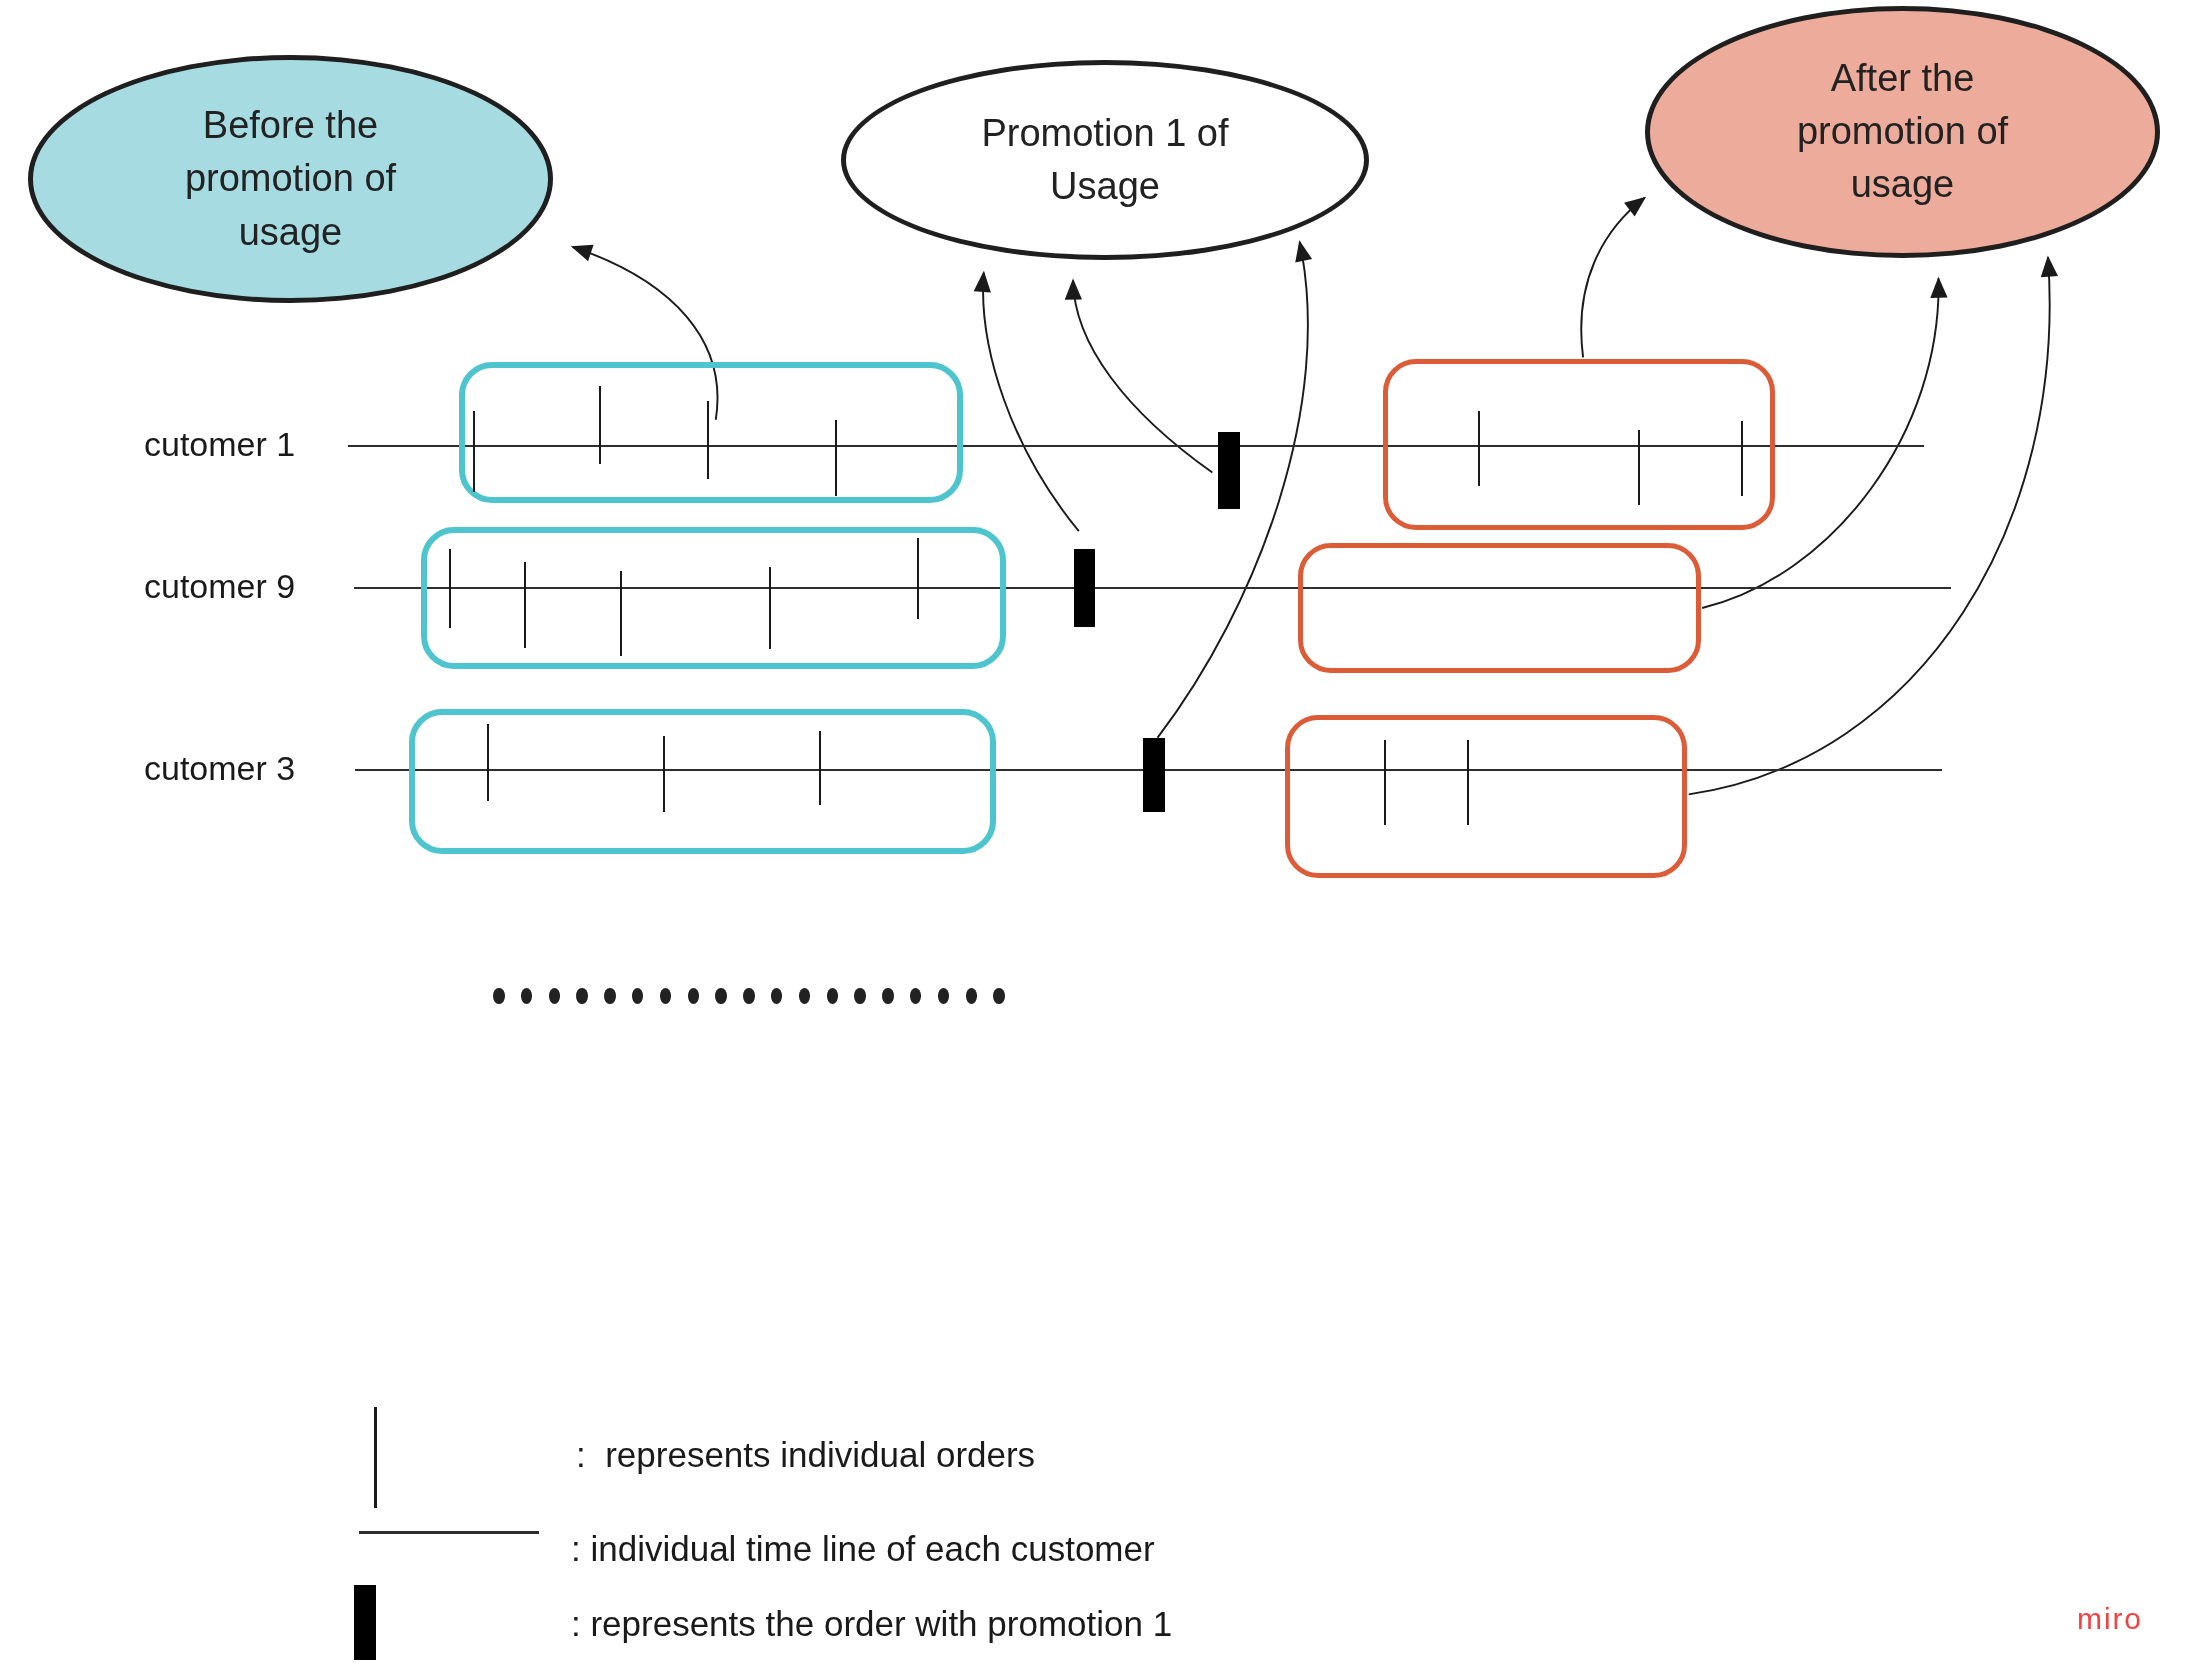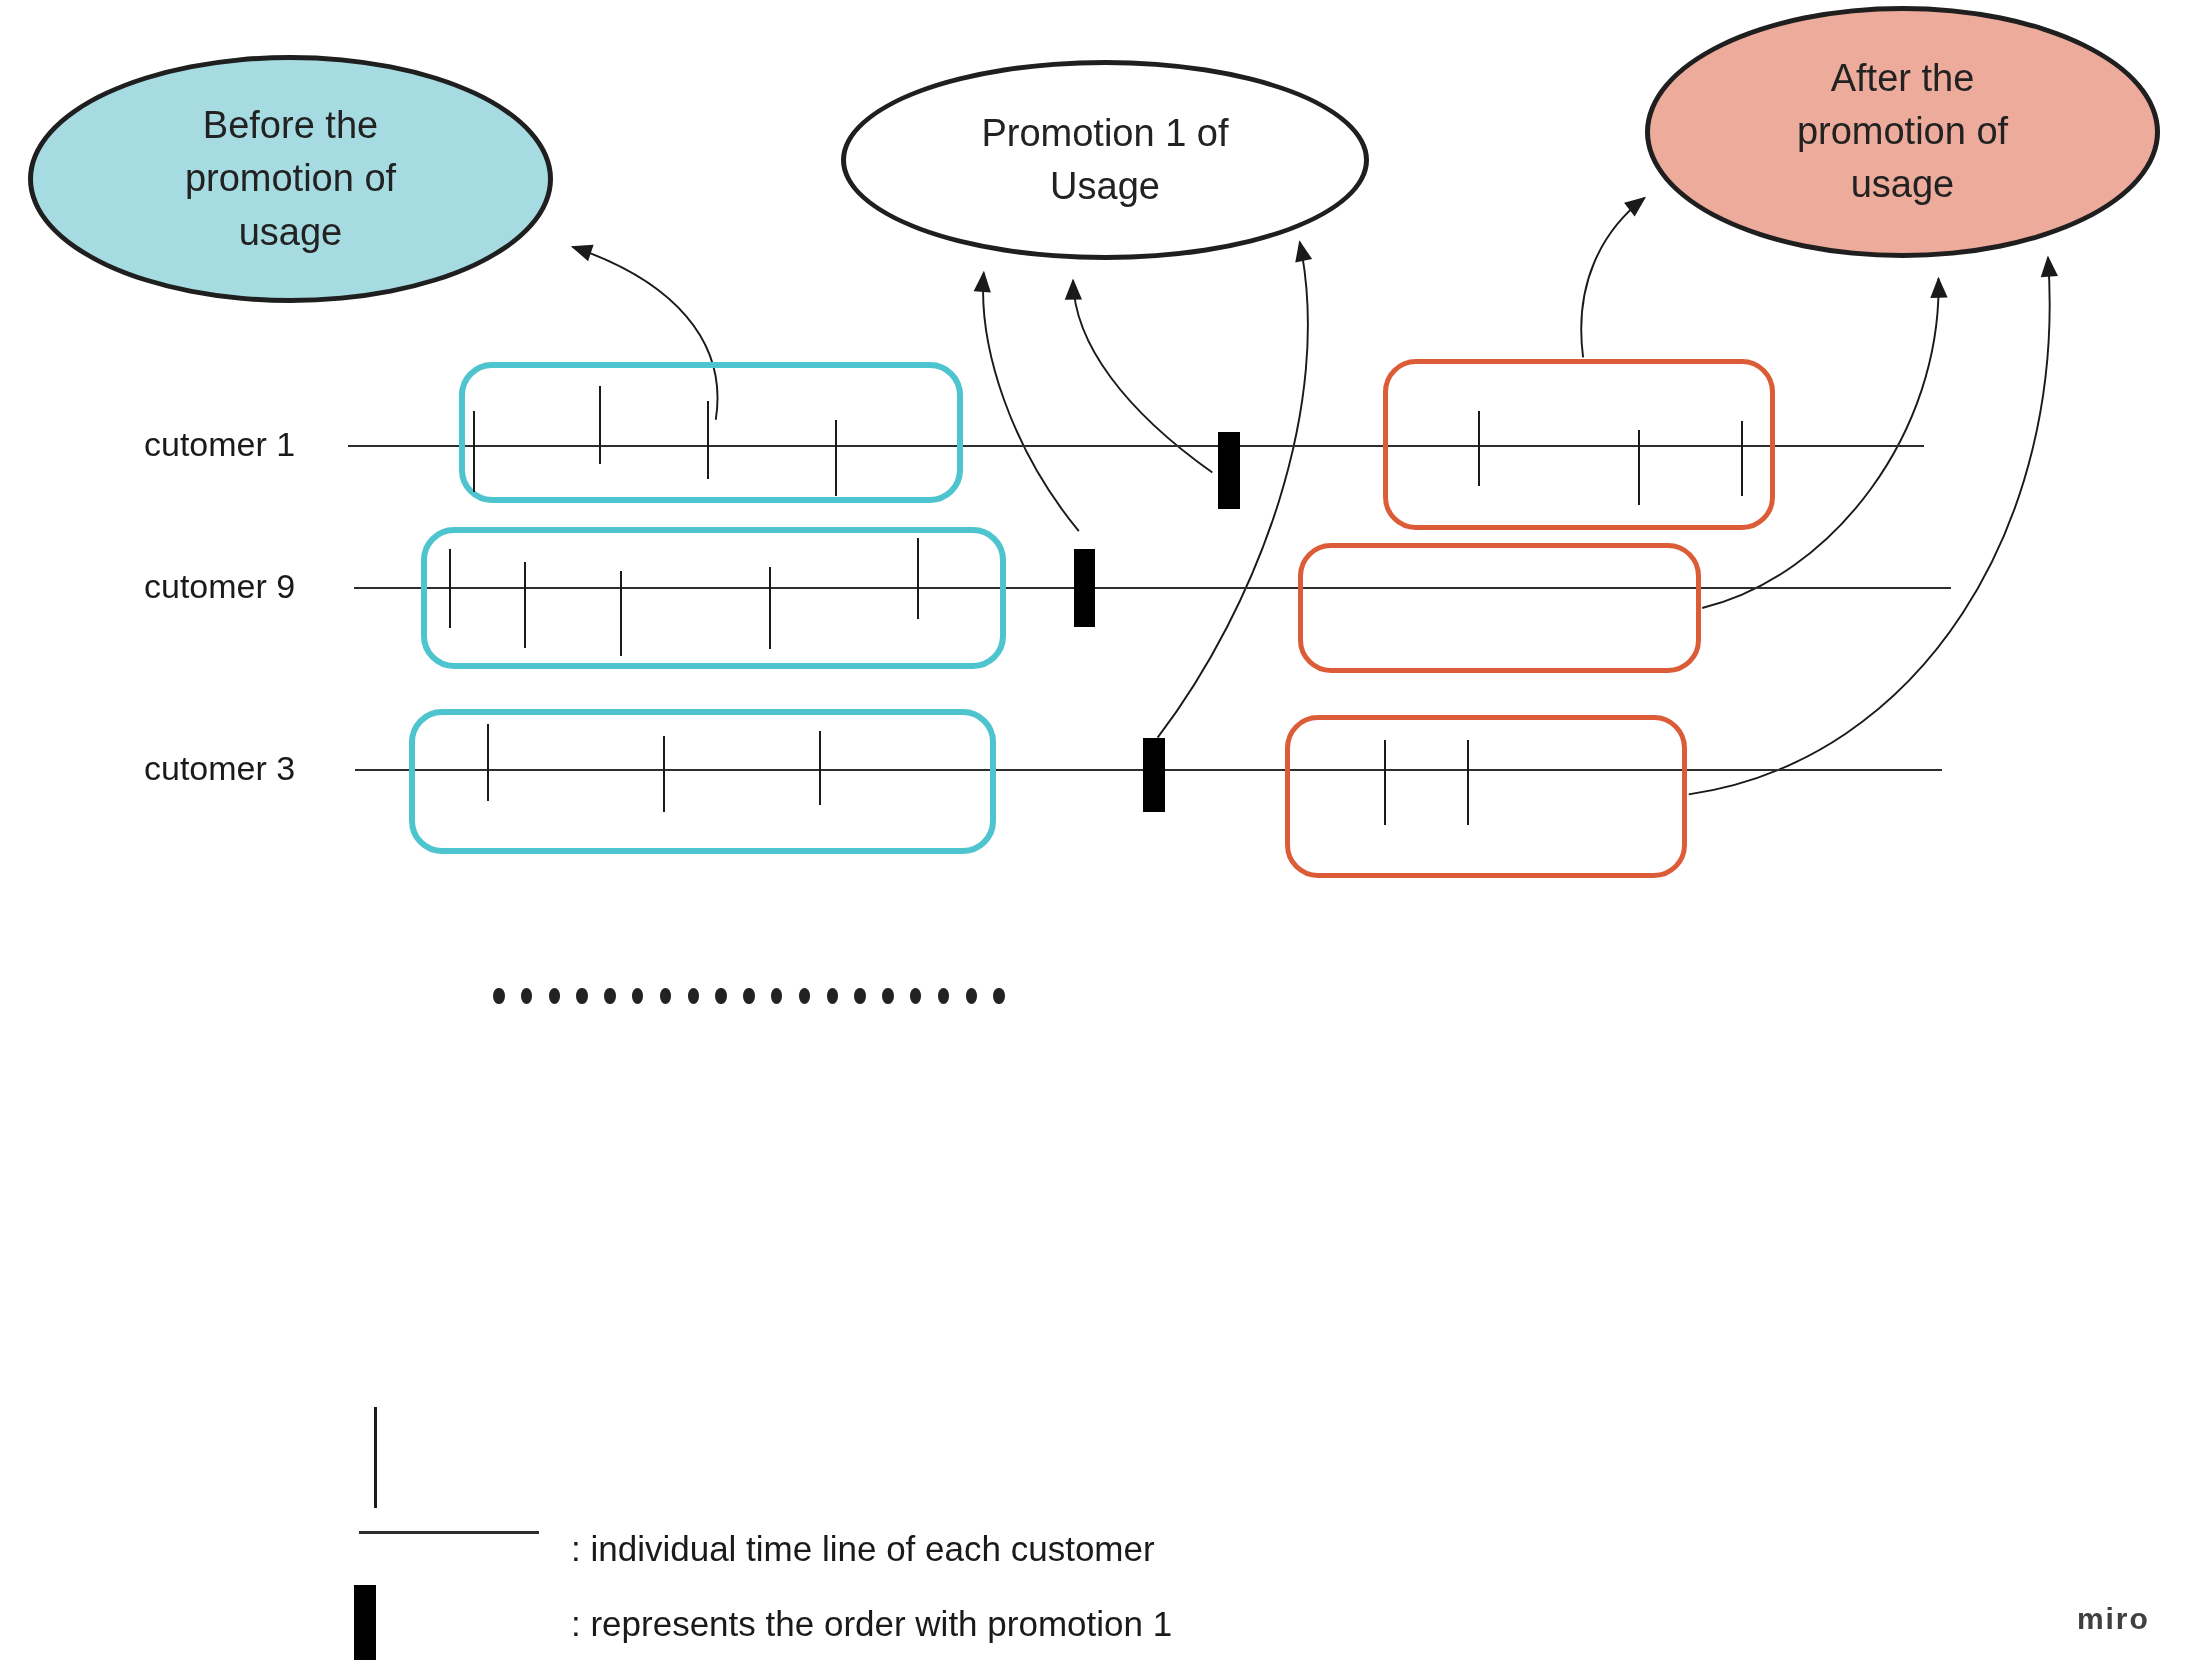--- a/index.html
+++ b/index.html
@@ -27,21 +27,21 @@
   .promo-bar{ position:absolute; background:#000000; }
 
   .cust-label { position:absolute; font-size:34px; transform:translateY(-54%); text-align:left; white-space:nowrap; }
 
   .dots { position:absolute; display:flex; gap:16.3px; }
   .dot  { width:11.5px; height:16.3px; border-radius:50%; background:#222; }
 
   .legend-text { position:absolute; font-size:35px; transform:translateY(-50%); white-space:pre; }
   .legend-line { position:absolute; height:2.9px; background:#2e2e2e; }
 
-  .watermark { position:absolute; font-size:30px; font-weight:bold; letter-spacing:1.9px; color:#404040; }
+  .watermark { position:absolute; font-size:30px; font-weight:normal; letter-spacing:1.9px; color:#ef4444; }
 </style>
 </head>
 <body>
 
 <div class="stage">
 
   <svg class="arrow-layer" viewBox="0 0 2288 1747" width="2198" height="1678">
     <defs>
       <marker id="ah" markerUnits="userSpaceOnUse" markerWidth="26" markerHeight="26" refX="22" refY="13" orient="auto">
         <path d="M2,4 L24,13 L2,22 Z" fill="#1a1a1a"></path>
@@ -132,20 +132,21 @@
       <div class="dot"></div>
       <div class="dot"></div>
       <div class="dot"></div>
       <div class="dot"></div>
       <div class="dot"></div>
       <div class="dot"></div>
       <div class="dot"></div>
     </div>
 
   <div class="tick" style="left:374px; top:1407px; height:101px; width:2.9px;"></div>
+  <div class="legend-text" style="left:576px; top:1455px;">:  represents individual orders</div>
 
   <div class="legend-line" style="left:359px; top:1531px; width:180px;"></div>
   <div class="legend-text" style="left:571px; top:1549px;">: individual time line of each customer</div>
 
   <div class="promo-bar" style="left:354px; top:1585px; width:22px; height:75px;"></div>
   <div class="legend-text" style="left:571px; top:1624px;">: represents the order with promotion 1</div>
 
   <div class="watermark" style="left:2077px; top:1602px;">miro</div>
 </div>
 

